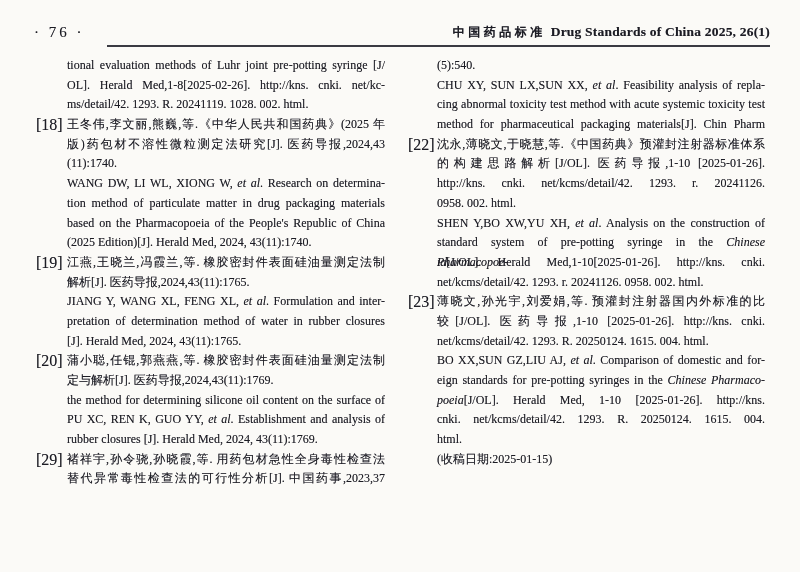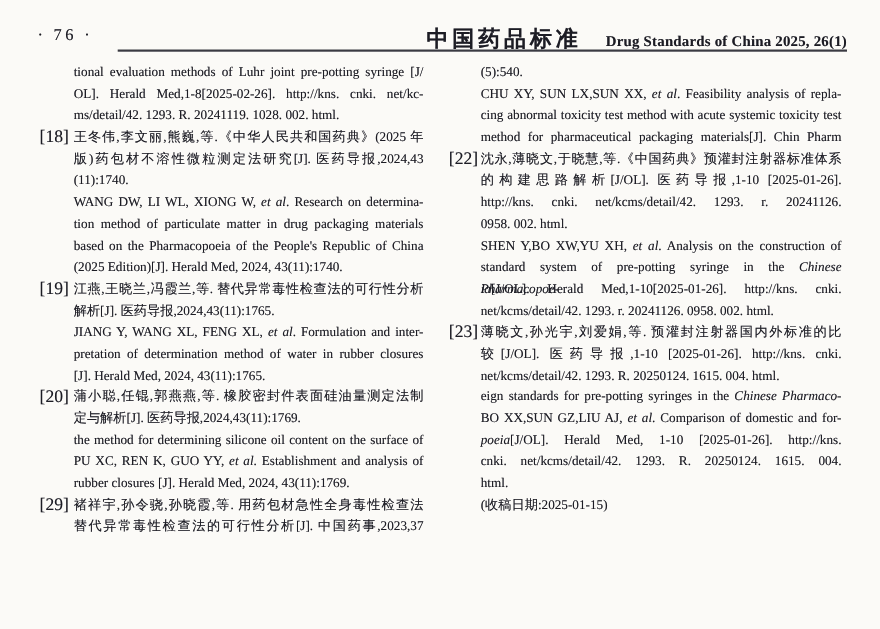--- a/index.html
+++ b/index.html
@@ -15,21 +15,21 @@
   .page{position:absolute;inset:0;}
   .pagenum{
     position:absolute;left:34px;top:24px;
     font-size:15px;font-weight:normal;letter-spacing:3px;
     white-space:nowrap;
   }
   .jtitle{
     position:absolute;right:30px;top:22px;
     text-align:right;white-space:nowrap;
   }
-  .jtitle .cn{font-size:20px;font-weight:bold;letter-spacing:3.5px;margin-right:22px;}
+  .jtitle .cn{font-size:12px;font-weight:bold;letter-spacing:3.5px;margin-right:5px;}
   .jtitle .en{font-size:13.5px;font-weight:bold;letter-spacing:.2px;}
   .rule{
     position:absolute;left:107px;right:30px;top:45px;height:2px;
     background:#3a3a42;
   }
   .col{position:absolute;top:56px;}
   .col-left{left:36px;width:349px;}
   .col-right{left:408px;width:357px;}
   .line{position:relative;height:19.7px;}
   .refnum{
@@ -84,21 +84,21 @@
         <span class="ltext">tion method of particulate matter in drug packaging materials</span>
       </div>
       <div class="line j">
         <span class="ltext">based on the Pharmacopoeia of the People's Republic of China</span>
       </div>
       <div class="line l">
         <span class="ltext">(2025 Edition)[J]. Herald Med, 2024, 43(11):1740.</span>
       </div>
       <div class="line j">
         <span class="refnum">[19]</span>
-        <span class="ltext">江燕,王晓兰,冯霞兰,等. 替代异常毒性检查法的可行性分析</span>
+        <span class="ltext">江燕,王晓兰,冯霞兰,等. 橡胶密封件表面硅油量测定法制</span>
       </div>
       <div class="line l">
         <span class="ltext">解析[J]. 医药导报,2024,43(11):1765.</span>
       </div>
       <div class="line j">
         <span class="ltext">JIANG Y, WANG XL, FENG XL, <i>et al</i>. Formulation and inter-</span>
       </div>
       <div class="line j">
         <span class="ltext">pretation of determination method of water in rubber closures</span>
       </div>
@@ -171,24 +171,24 @@
         <span class="refnum">[23]</span>
         <span class="ltext">薄晓文,孙光宇,刘爱娟,等. 预灌封注射器国内外标准的比</span>
       </div>
       <div class="line j">
         <span class="ltext">较[J/OL]. 医药导报,1-10 [2025-01-26]. http://kns. cnki.</span>
       </div>
       <div class="line l">
         <span class="ltext">net/kcms/detail/42. 1293. R. 20250124. 1615. 004. html.</span>
       </div>
       <div class="line j">
+        <span class="ltext">BO XX,SUN GZ,LIU AJ, <i>et al</i>. Comparison of domestic and for-</span>
+      </div>
+      <div class="line j">
         <span class="ltext">eign standards for pre-potting syringes in the <i>Chinese Pharmaco-</i></span>
-      </div>
-      <div class="line j">
-        <span class="ltext">BO XX,SUN GZ,LIU AJ, <i>et al</i>. Comparison of domestic and for-</span>
       </div>
       <div class="line j">
         <span class="ltext"><i>poeia</i>[J/OL]. Herald Med, 1-10 [2025-01-26]. http://kns.</span>
       </div>
       <div class="line j">
         <span class="ltext">cnki. net/kcms/detail/42. 1293. R. 20250124. 1615. 004.</span>
       </div>
       <div class="line l">
         <span class="ltext">html.</span>
       </div>

